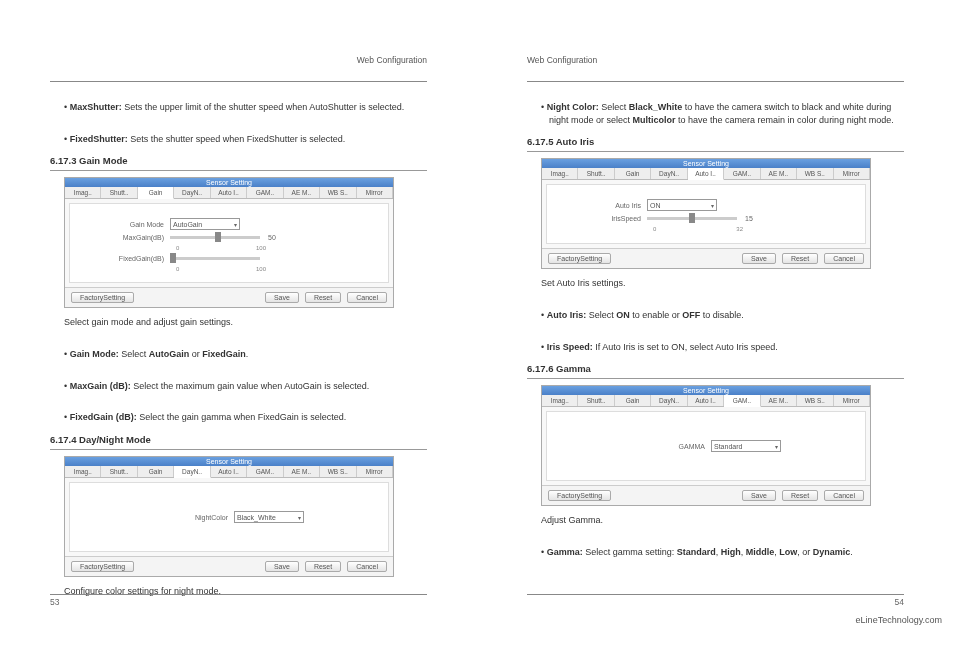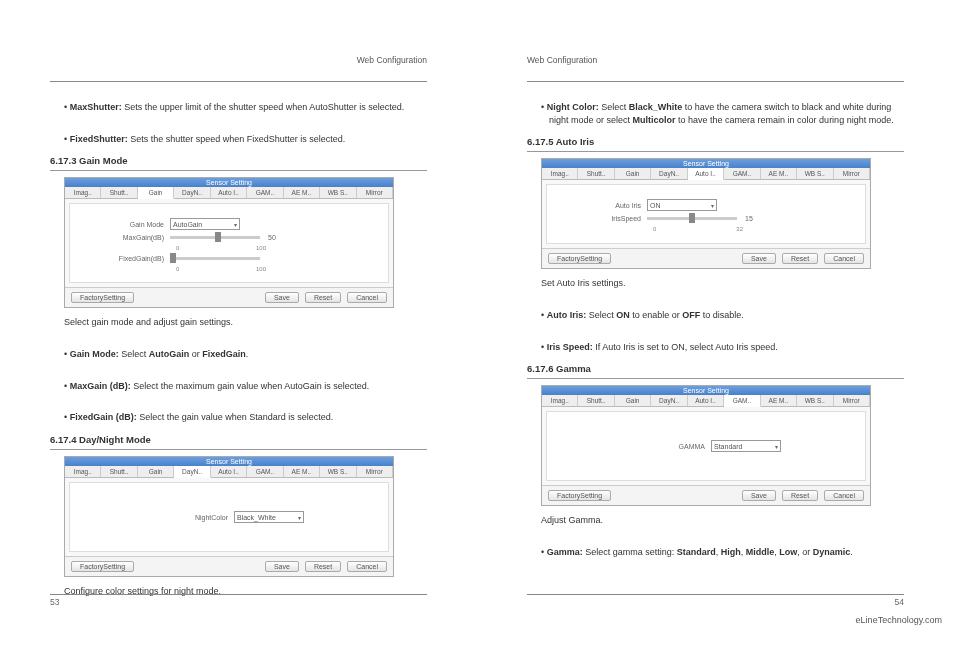--- a/index.html
+++ b/index.html
@@ -159,21 +159,21 @@
           <div class="ss-btn">Save</div>
           <div class="ss-btn">Reset</div>
           <div class="ss-btn">Cancel</div>
         </div>
       </div>
     </div>
 
     <div class="body-text" style="">Select gain mode and adjust gain settings.</div>
     <div class="bullet"><b>Gain Mode:</b><span> Select </span><b>AutoGain</b><span> or </span><b>FixedGain</b><span>.</span></div>
     <div class="bullet"><b>MaxGain (dB):</b><span> Select the maximum gain value when AutoGain is selected.</span></div>
-    <div class="bullet"><b>FixedGain (dB):</b><span> Select the gain value when Standard is selected.</span></div>
+    <div class="bullet"><b>FixedGain (dB):</b><span> Select the gain gamma when FixedGain is selected.</span></div>
 
     <div class="section-title">6.17.4 Day/Night Mode</div>
 
     <div class="screenshot">
       <div class="ss-titlebar">Sensor Setting</div>
       <div class="ss-tabs" id="tabs-l2">
           <div class="ss-tab">Imag..</div>
           <div class="ss-tab">Shutt..</div>
           <div class="ss-tab">Gain</div>
           <div class="ss-tab active">DayN..</div>

